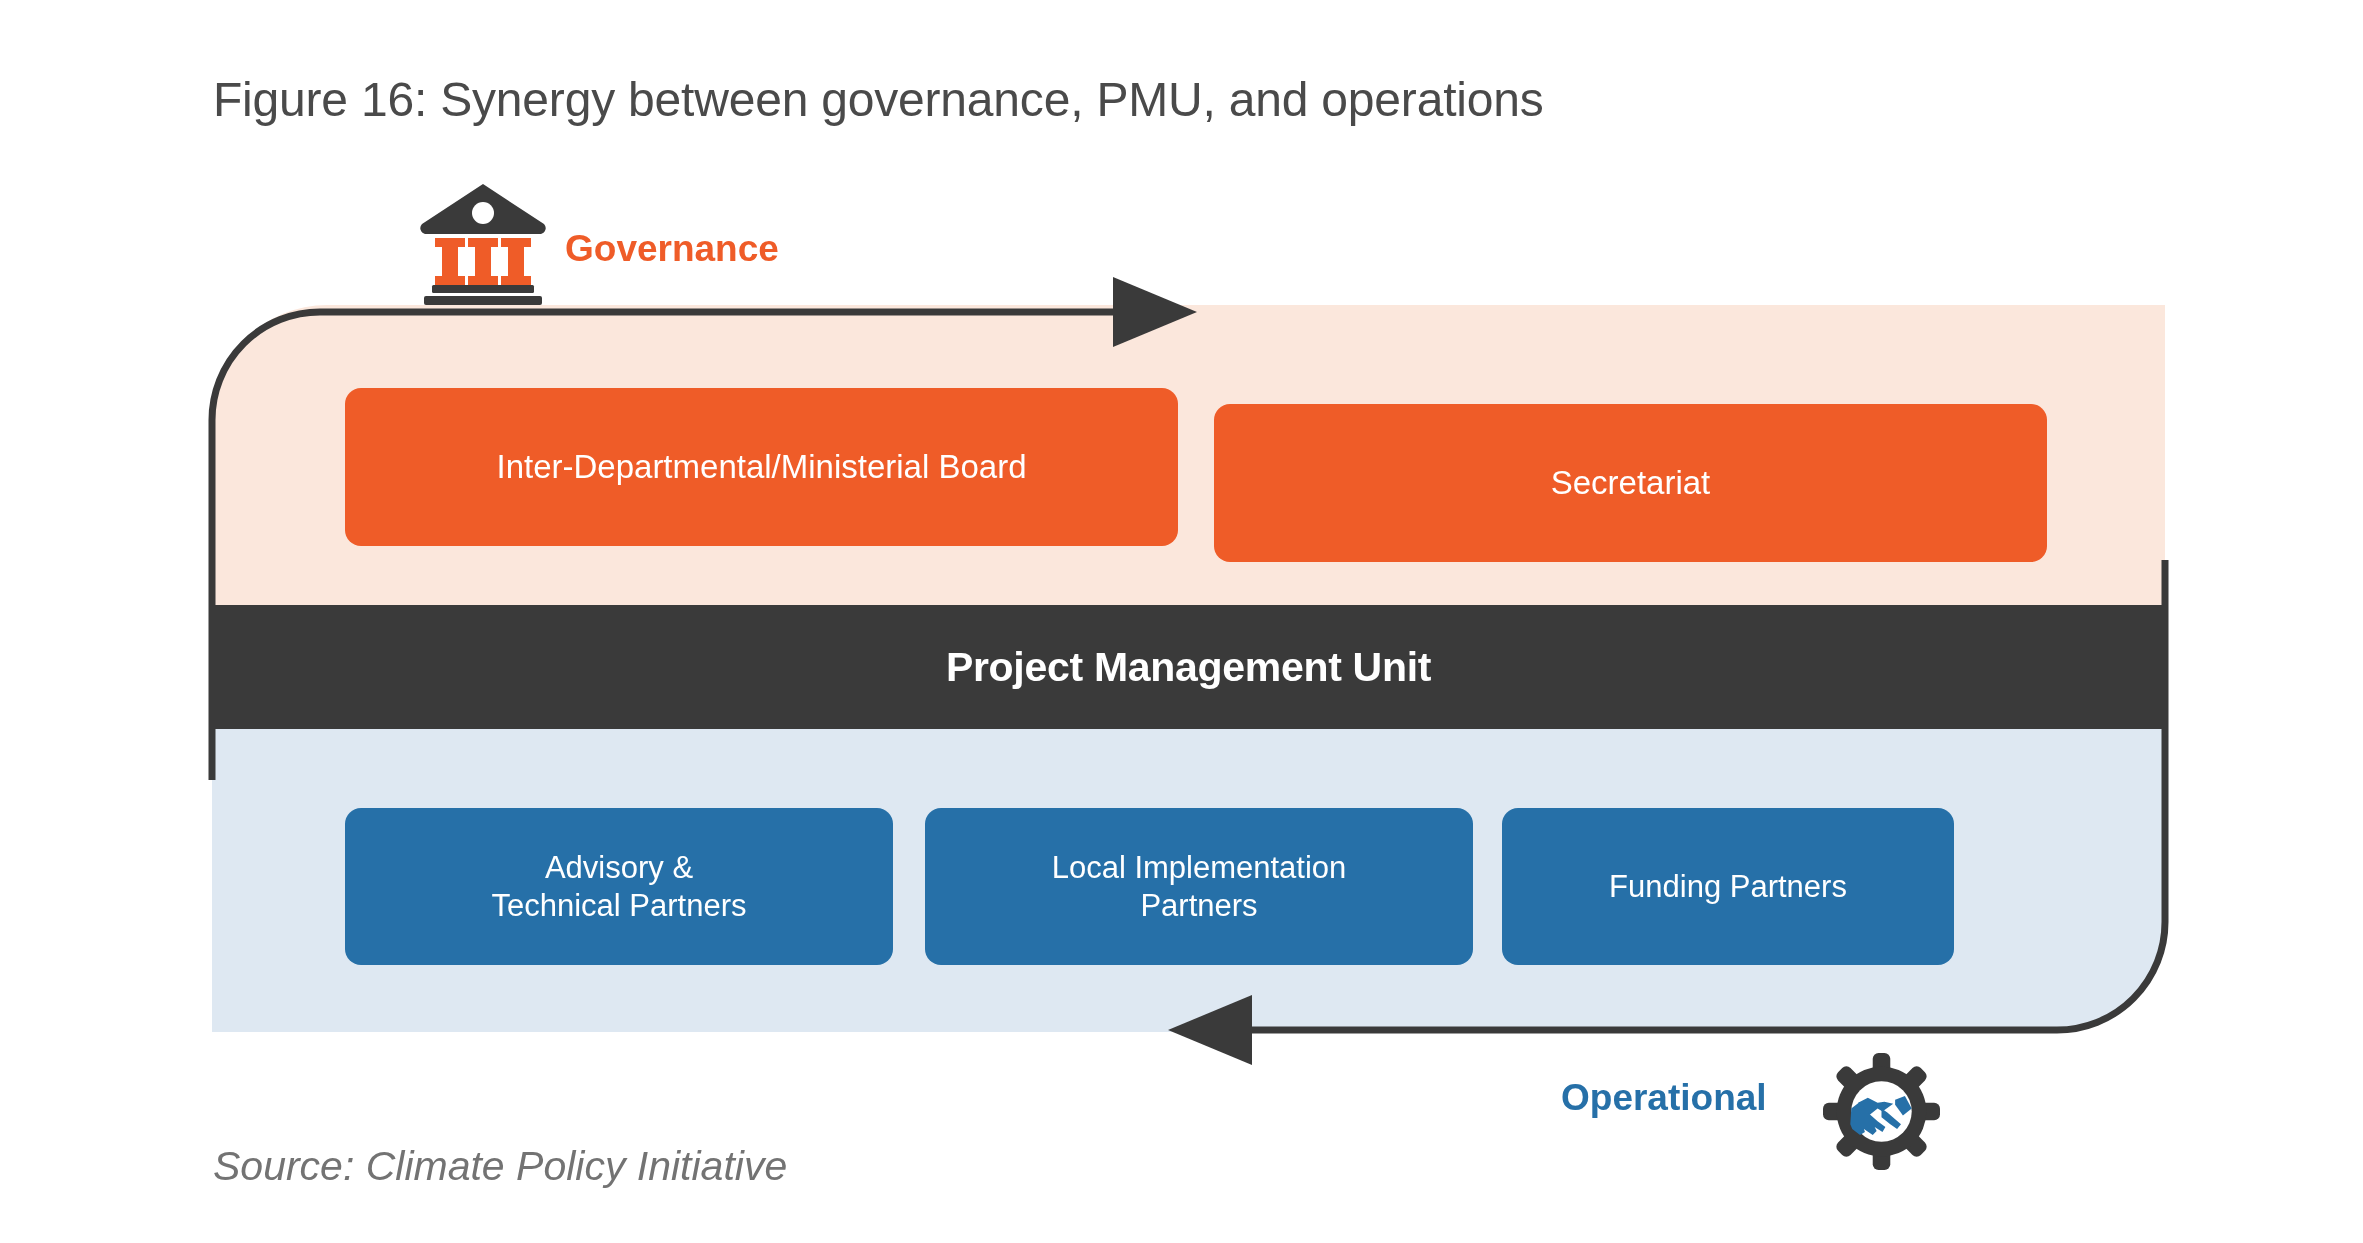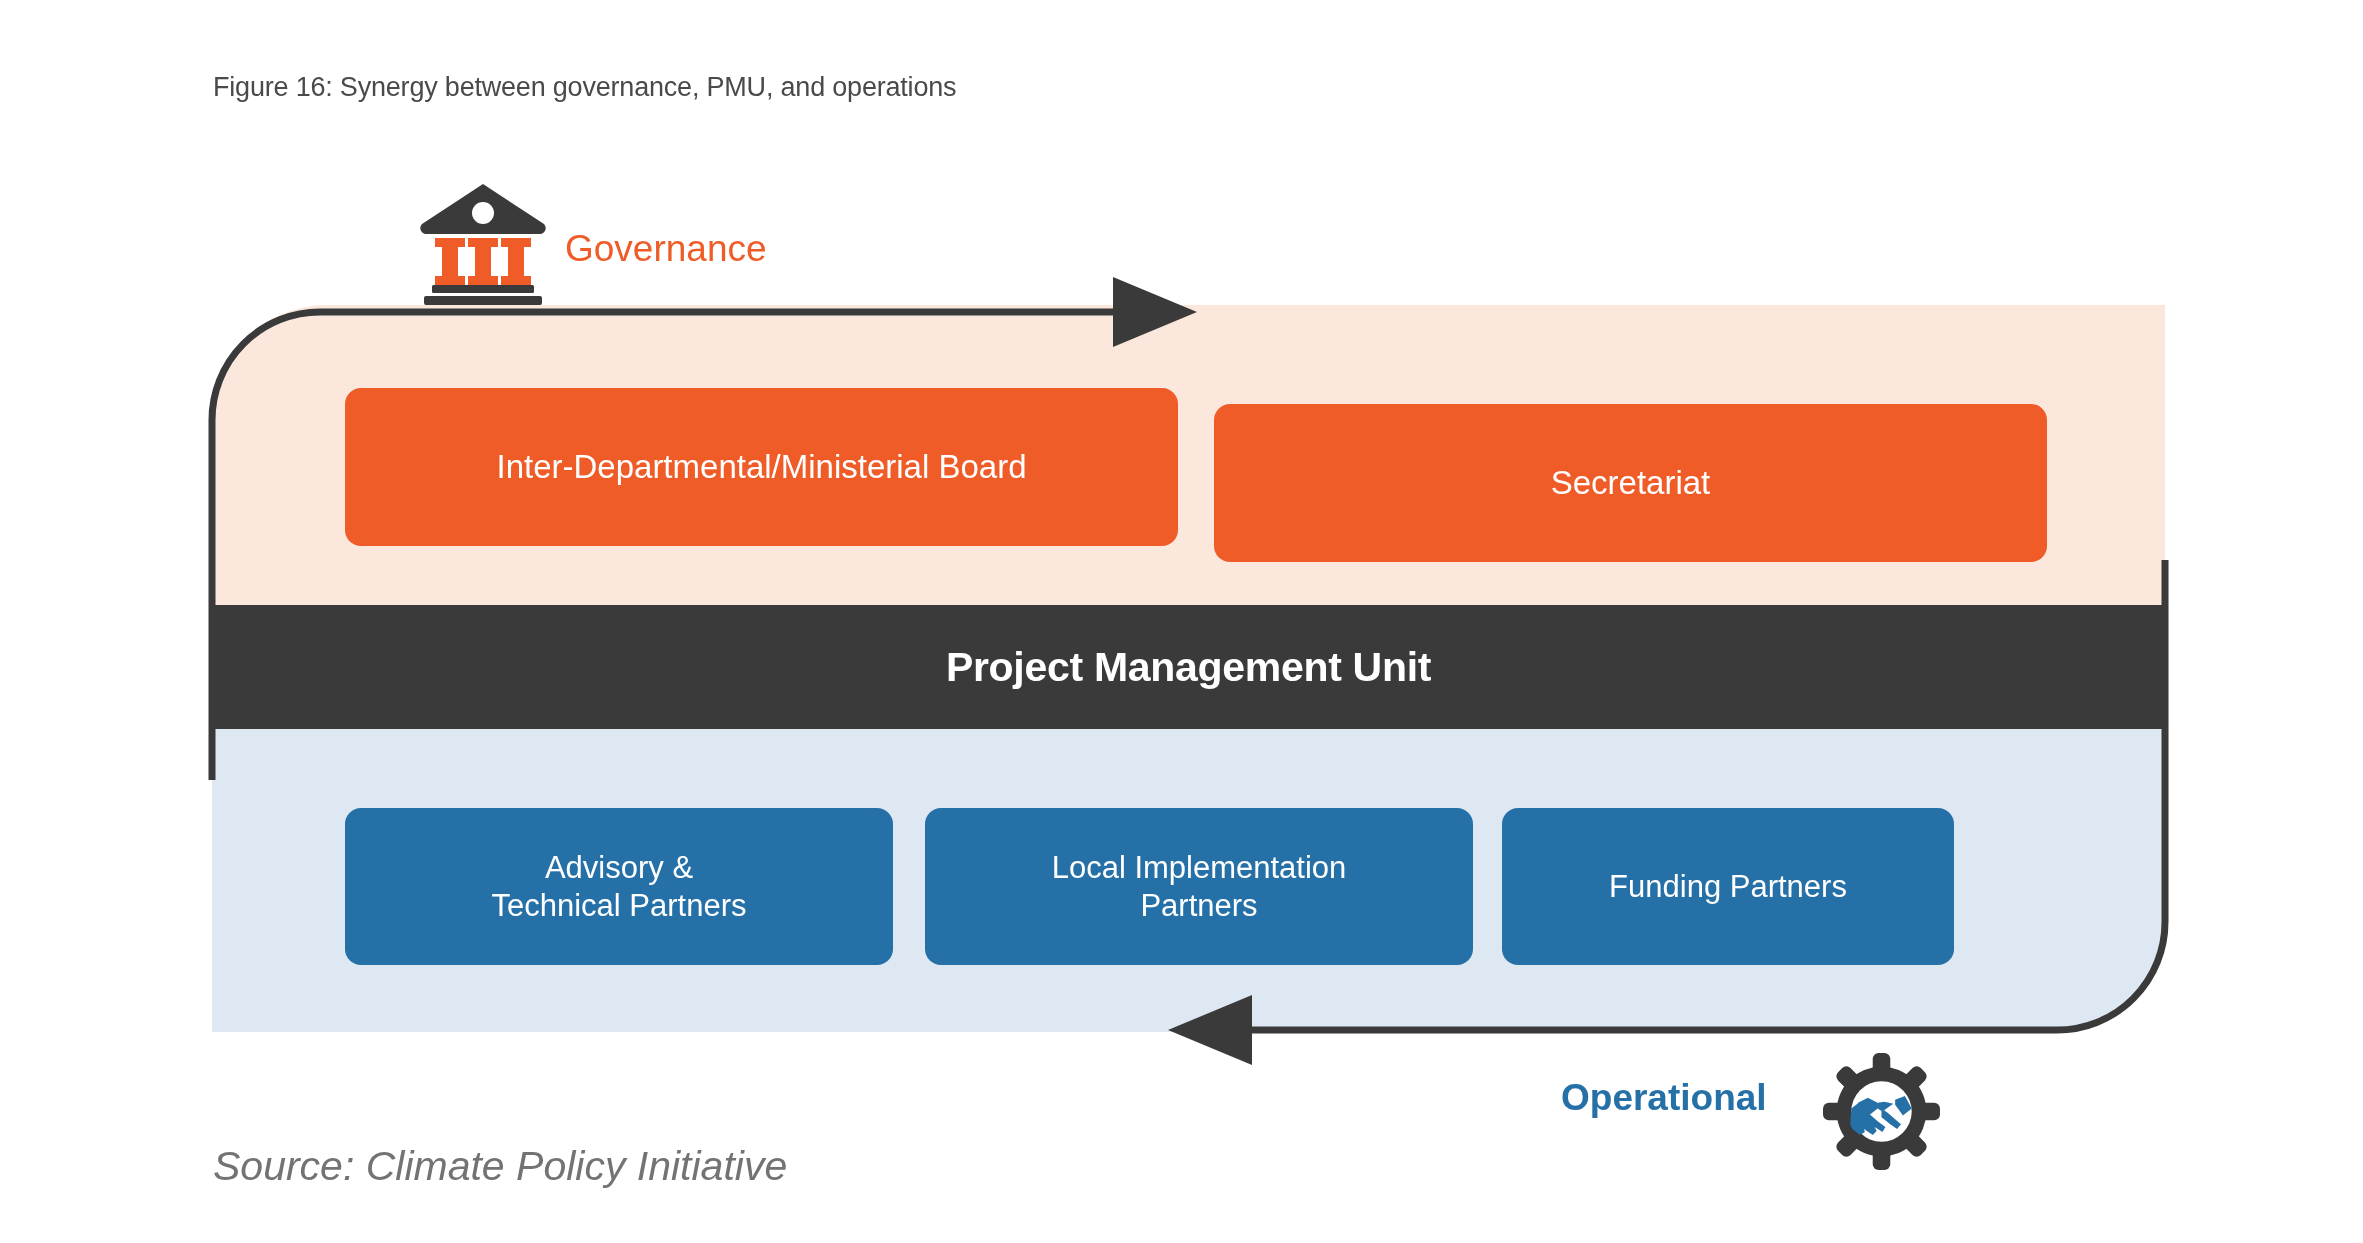--- a/index.html
+++ b/index.html
@@ -13,21 +13,21 @@
     position: relative;
     font-family: "Liberation Sans", sans-serif;
     overflow: hidden;
   }
 
   
   #figure-title {
     position: absolute;
     left: 213px;
     top: 72px;
-    font-size: 27px;
+    font-size: 48px;
     color: #4a4a4a;
     font-family: "Liberation Sans", sans-serif;
     letter-spacing: -0.2px;
     white-space: nowrap;
   }
 
   
   #diagram {
     position: absolute;
     left: 0;
@@ -99,21 +99,21 @@
   #box-advisory { left: 345px;  top: 808px; width: 548px; height: 157px; }
   #box-local    { left: 925px;  top: 808px; width: 548px; height: 157px; }
   #box-funding  { left: 1502px; top: 808px; width: 452px; height: 157px; }
 
   
   #label-governance {
     position: absolute;
     left: 565px;
     top: 228px;
     font-size: 37px;
-    font-weight: normal;
+    font-weight: bold;
     color: #EF5C28;
     white-space: nowrap;
     text-align: center;
   }
   #label-operational {
     position: absolute;
     left: 1561px;
     top: 1077px;
     font-size: 37px;
     font-weight: bold;

